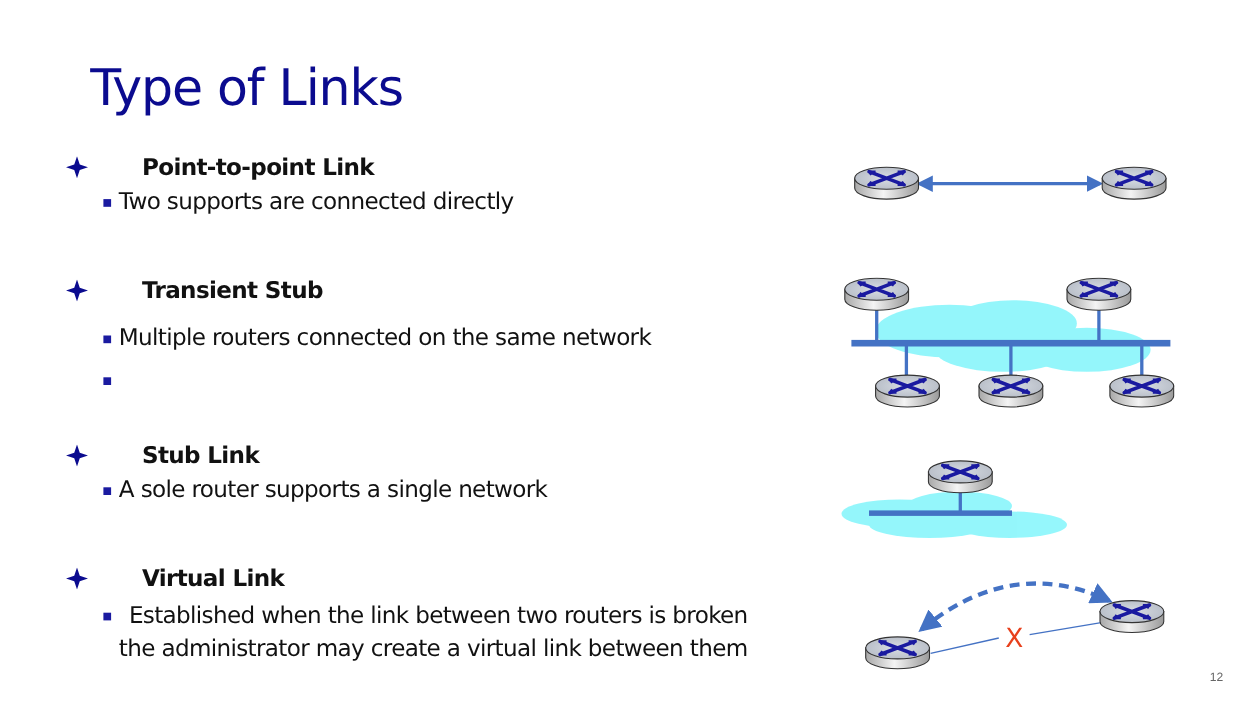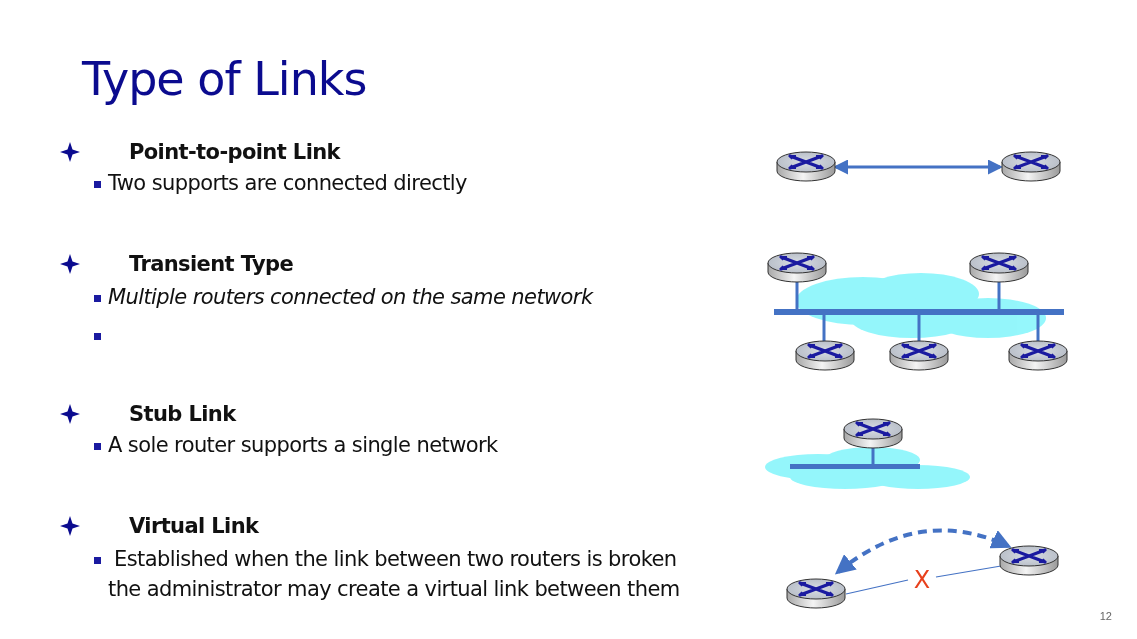--- a/index.html
+++ b/index.html
@@ -1,18 +1,18 @@
 <!DOCTYPE html>
 <html><head>
 <meta charset="utf-8">
 <style>
   html, body { margin: 0; padding: 0; background: #ffffff; }
   body { width: 1137px; height: 639px; position: relative; overflow: hidden;
          font-family: "Liberation Sans", "DejaVu Sans", sans-serif; }
-  .slide { position: absolute; left: 0; top: 0; width: 1137px; height: 639px; background: #fff; }
+  .slide { position: absolute; left: 0; top: 0; width: 1137px; height: 639px; background: #fff; text-align: right; }
   .title { position: absolute; left: 82px; top: 52px; font-size: 46px; color: #0B0B8F;
            font-family: "DejaVu Sans", sans-serif; font-weight: normal; letter-spacing: -1px; }
   .section { position: absolute; left: 60px; }
   .heading { display: flex; align-items: center; font-weight: bold; font-size: 21px; color: #111;
              font-family: "DejaVu Sans", sans-serif; letter-spacing: -0.6px; gap: 41px; }
   .star { width: 20px; height: 20px; margin-right: 8px; display: inline-block; }
   .bullet { position: relative; padding-left: 48px; font-size: 21px; color: #111; margin-top: 14px;
             font-family: "DejaVu Sans", sans-serif; letter-spacing: -0.6px; line-height: 34px; }
   .bullet .sq { position: absolute; left: 34px; top: 15px; width: 7px; height: 7px; background: #1a1aa0; }
   .page-number { position: absolute; right: 25px; top: 610px; font-size: 11px; color: #666; }
@@ -35,23 +35,23 @@
       <span class="sq"></span>
       <span>Two supports are connected directly</span>
     </div>
   </div>
 
   <div class="section" style="top:252px;">
     <div class="heading">
       <svg class="star" viewBox="0 0 20 20">
           <path d="M10 0 L12.5 7.5 L20 10 L12.5 12.5 L10 20 L7.5 12.5 L0 10 L7.5 7.5 Z" fill="#0B0B8F"></path>
         </svg>
-      <span>Transient Type</span>
+      <span>Transient Stub</span>
     </div>
-    <div class="bullet" style="margin-top:4px;font-style:italic;">
+    <div class="bullet" style="margin-top:14px;">
       <span class="sq"></span>
       <span>Multiple routers connected on the same network</span>
     </div>
     <div class="bullet" style="margin-top:4px;">
       <span class="sq"></span>
     </div>
   </div>
 
   <div class="section" style="top:514px;">
     <div class="heading">

